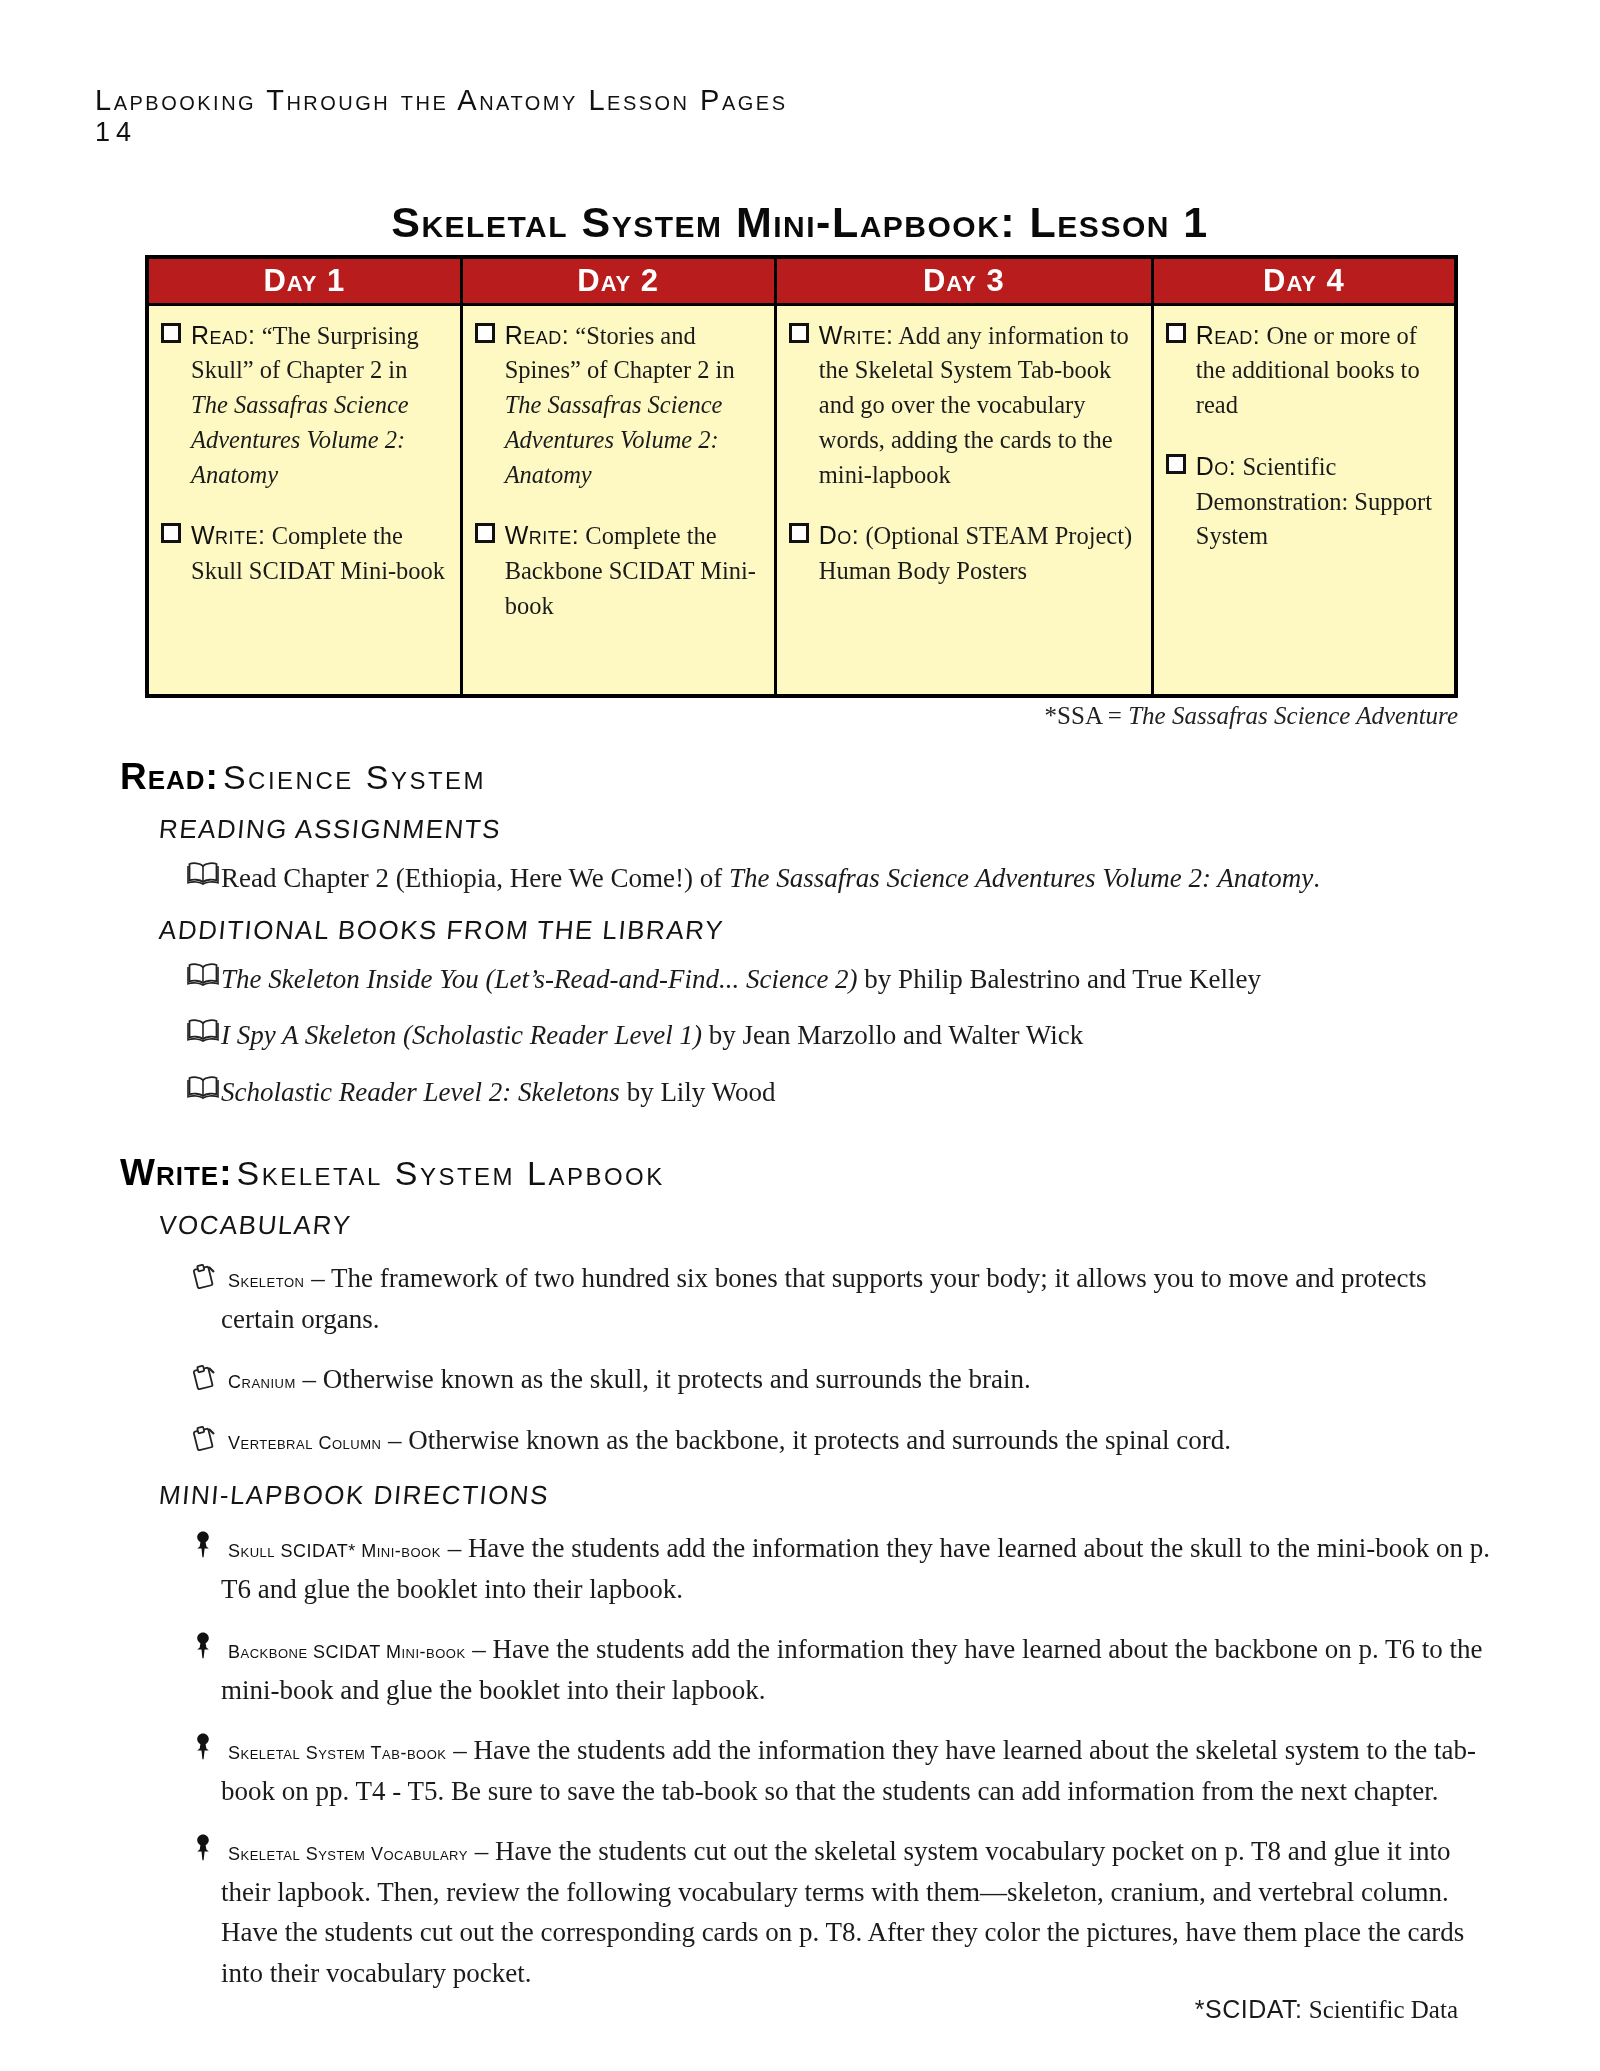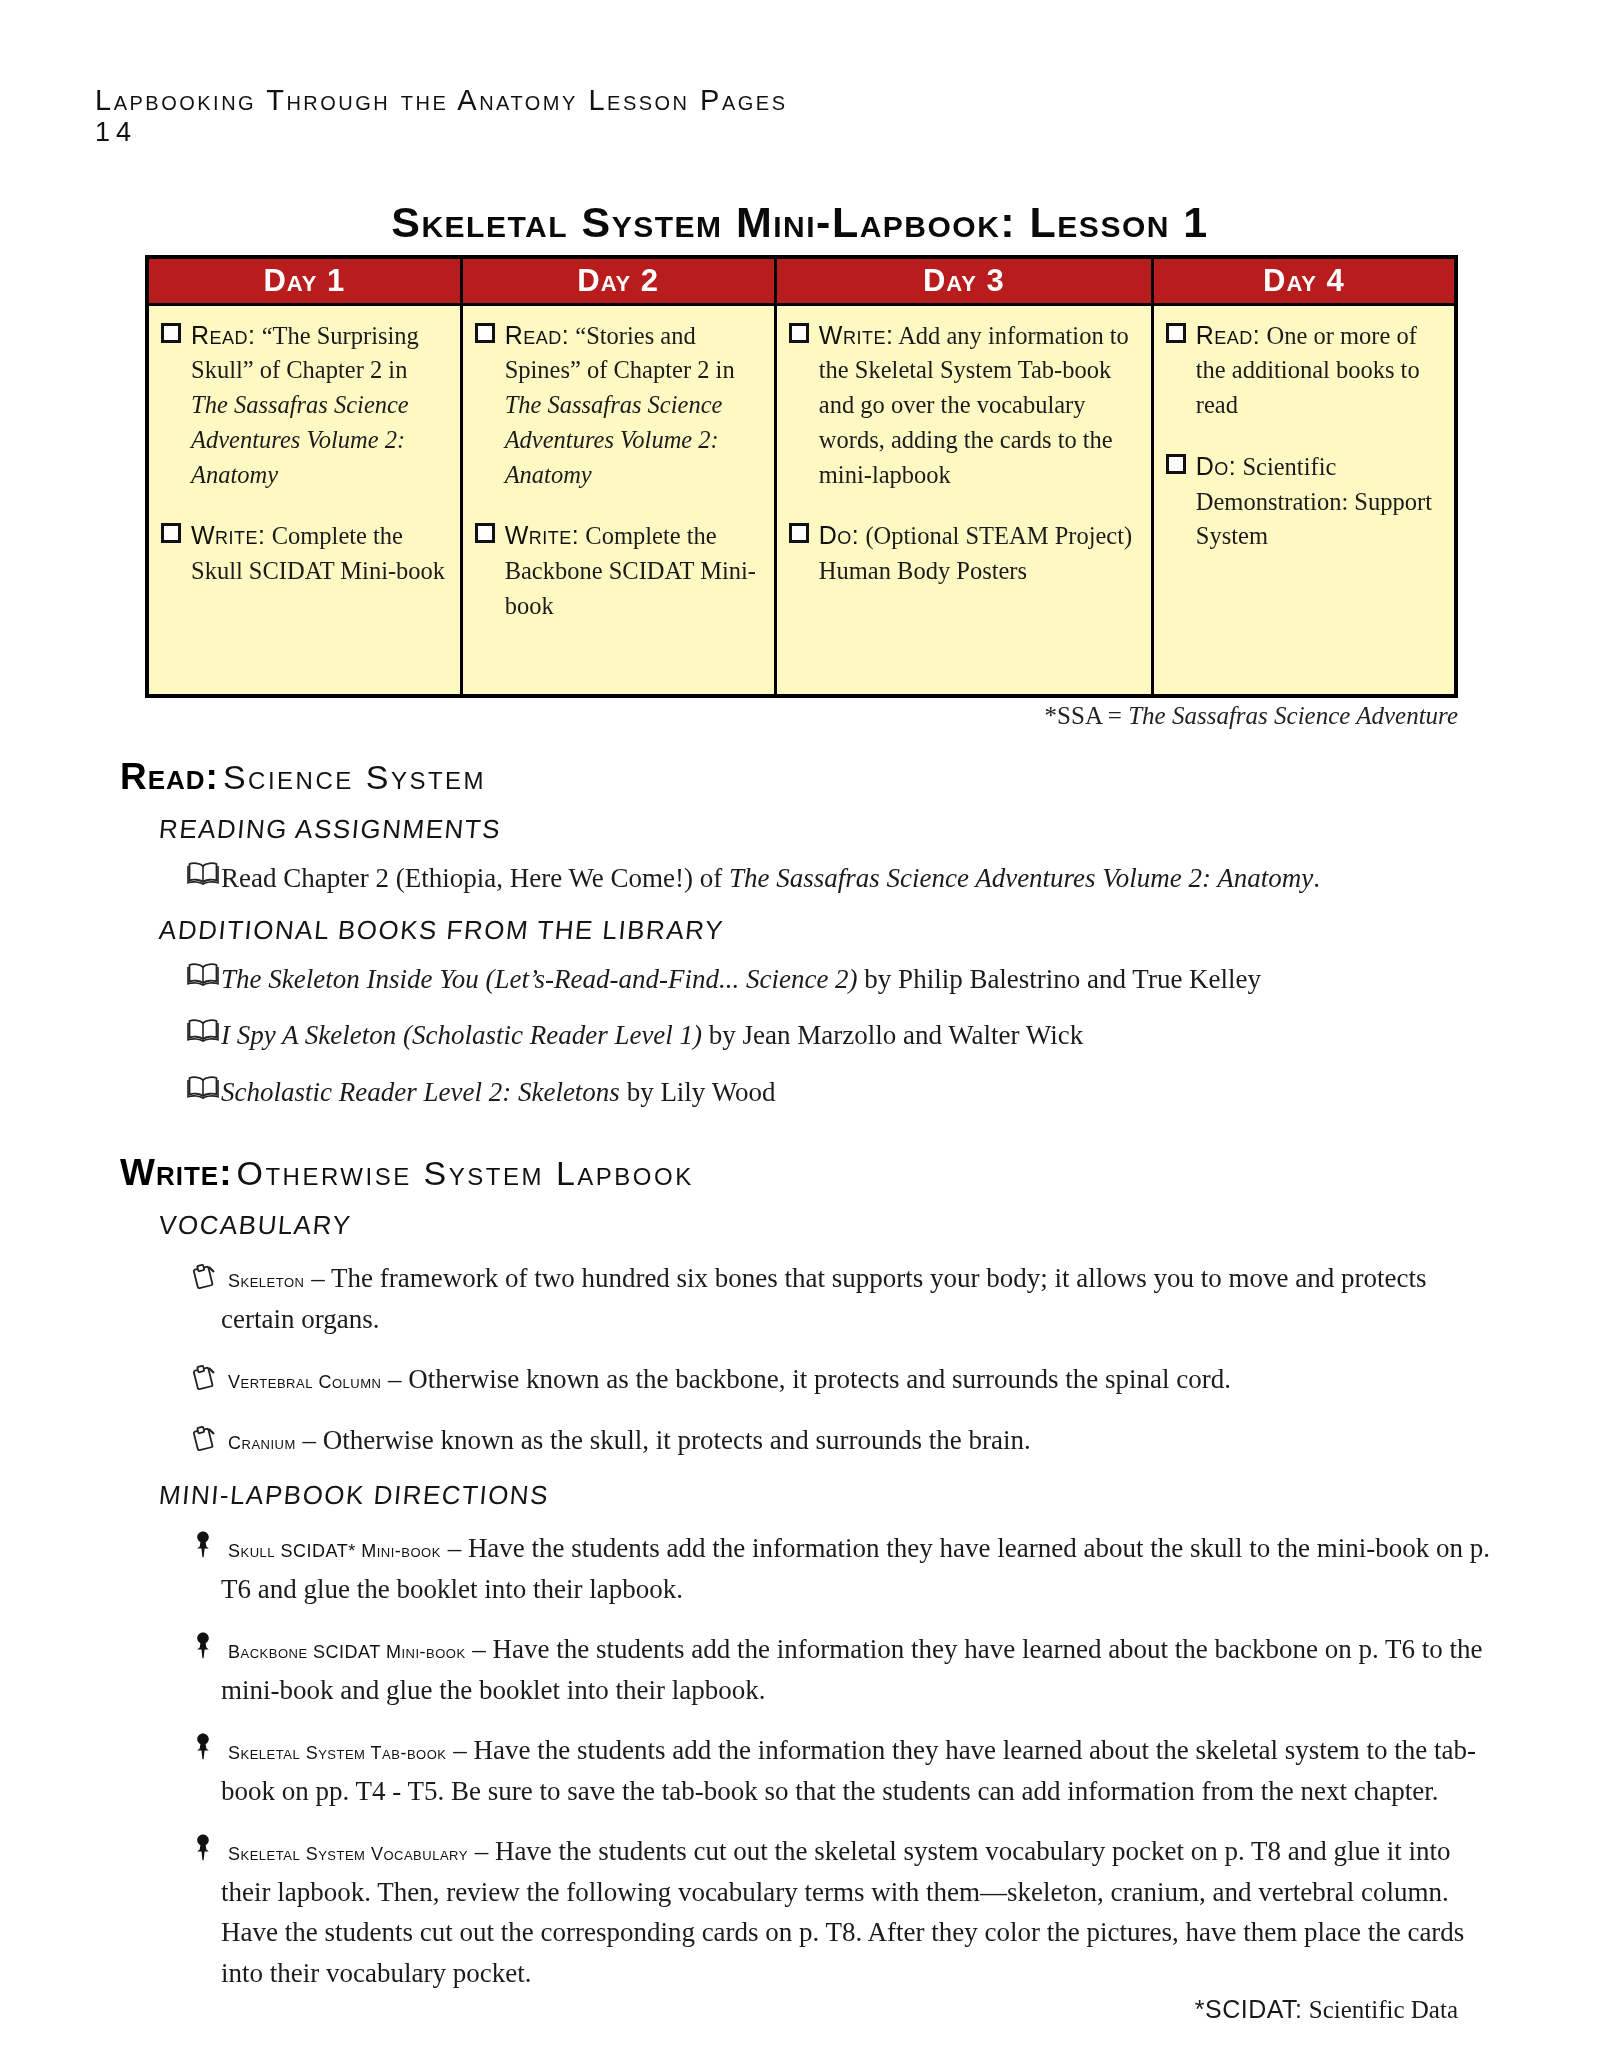--- a/index.html
+++ b/index.html
@@ -245,21 +245,21 @@
         <path d="M16 5 C13 2 6 1.5 2.5 3 L2.5 19.5 C6 18 13 18.5 16 21 C19 18.5 26 18 29.5 19.5 L29.5 3 C26 1.5 19 2 16 5 Z" fill="none" stroke="#222" stroke-width="1.8"></path>
         <path d="M16 5 L16 21" stroke="#222" stroke-width="1.6"></path>
         <path d="M1 5 L1 21.8 C6 20.2 13 20.8 16 23.2 C19 20.8 26 20.2 31 21.8 L31 5" fill="none" stroke="#222" stroke-width="1.6"></path>
       </svg>
     </span>
     <div class="b-text"><span class="it">Scholastic Reader Level 2: Skeletons</span><span> by Lily Wood</span></div>
   </div>
 
   <div class="section-heading" style="margin-top:40px;">
     <span class="section-kw">Write:</span>
-    <span class="section-title">Otherwise System Lapbook</span>
+    <span class="section-title">Skeletal System Lapbook</span>
   </div>
 
   <div class="subhead-row"><div class="subhead">VOCABULARY</div></div>
 
   <div class="bullet vocab-item">
     <span class="icon-col">
       <svg width="26" height="32" viewBox="0 0 26 32">
         <g transform="rotate(-14 13 16)">
           <rect x="5.5" y="7" width="15" height="19" rx="1.5" fill="none" stroke="#222" stroke-width="1.8"></rect>
           <rect x="10" y="4" width="6" height="5.5" rx="1" fill="#fff" stroke="#222" stroke-width="1.8"></rect>
@@ -273,34 +273,34 @@
   <div class="bullet vocab-item">
     <span class="icon-col">
       <svg width="26" height="32" viewBox="0 0 26 32">
         <g transform="rotate(-14 13 16)">
           <rect x="5.5" y="7" width="15" height="19" rx="1.5" fill="none" stroke="#222" stroke-width="1.8"></rect>
           <rect x="10" y="4" width="6" height="5.5" rx="1" fill="#fff" stroke="#222" stroke-width="1.8"></rect>
         </g>
         <path d="M19 6 L24 11" stroke="#222" stroke-width="2.2"></path>
       </svg>
     </span>
-    <div class="b-text"><span class="term">Vertebral Column</span> <span>– Otherwise known as the backbone, it protects and surrounds the spinal cord.</span></div>
+    <div class="b-text"><span class="term">Cranium</span> <span>– Otherwise known as the skull, it protects and surrounds the brain.</span></div>
   </div>
 
   <div class="bullet vocab-item">
     <span class="icon-col">
       <svg width="26" height="32" viewBox="0 0 26 32">
         <g transform="rotate(-14 13 16)">
           <rect x="5.5" y="7" width="15" height="19" rx="1.5" fill="none" stroke="#222" stroke-width="1.8"></rect>
           <rect x="10" y="4" width="6" height="5.5" rx="1" fill="#fff" stroke="#222" stroke-width="1.8"></rect>
         </g>
         <path d="M19 6 L24 11" stroke="#222" stroke-width="2.2"></path>
       </svg>
     </span>
-    <div class="b-text"><span class="term">Cranium</span> <span>– Otherwise known as the skull, it protects and surrounds the brain.</span></div>
+    <div class="b-text"><span class="term">Vertebral Column</span> <span>– Otherwise known as the backbone, it protects and surrounds the spinal cord.</span></div>
   </div>
 
   <div class="subhead-row" style="margin-top:4px;"><div class="subhead">MINI-LAPBOOK DIRECTIONS</div></div>
 
   <div class="bullet dir-item">
     <span class="icon-col">
       <svg width="18" height="27" viewBox="0 0 18 27">
         <path d="M9 0.5 C12.2 0.5 14.8 3 14.8 6.1 C14.8 8.4 13.5 10.3 11.6 11.2 L12.4 15.6 L14.8 17.4 L10.6 17.4 L9.6 26.2 L8.4 26.2 L7.5 17.4 L3.2 17.4 L5.7 15.6 L6.4 11.2 C4.5 10.3 3.2 8.4 3.2 6.1 C3.2 3 5.8 0.5 9 0.5 Z" fill="#111"></path>
       </svg>
     </span>

